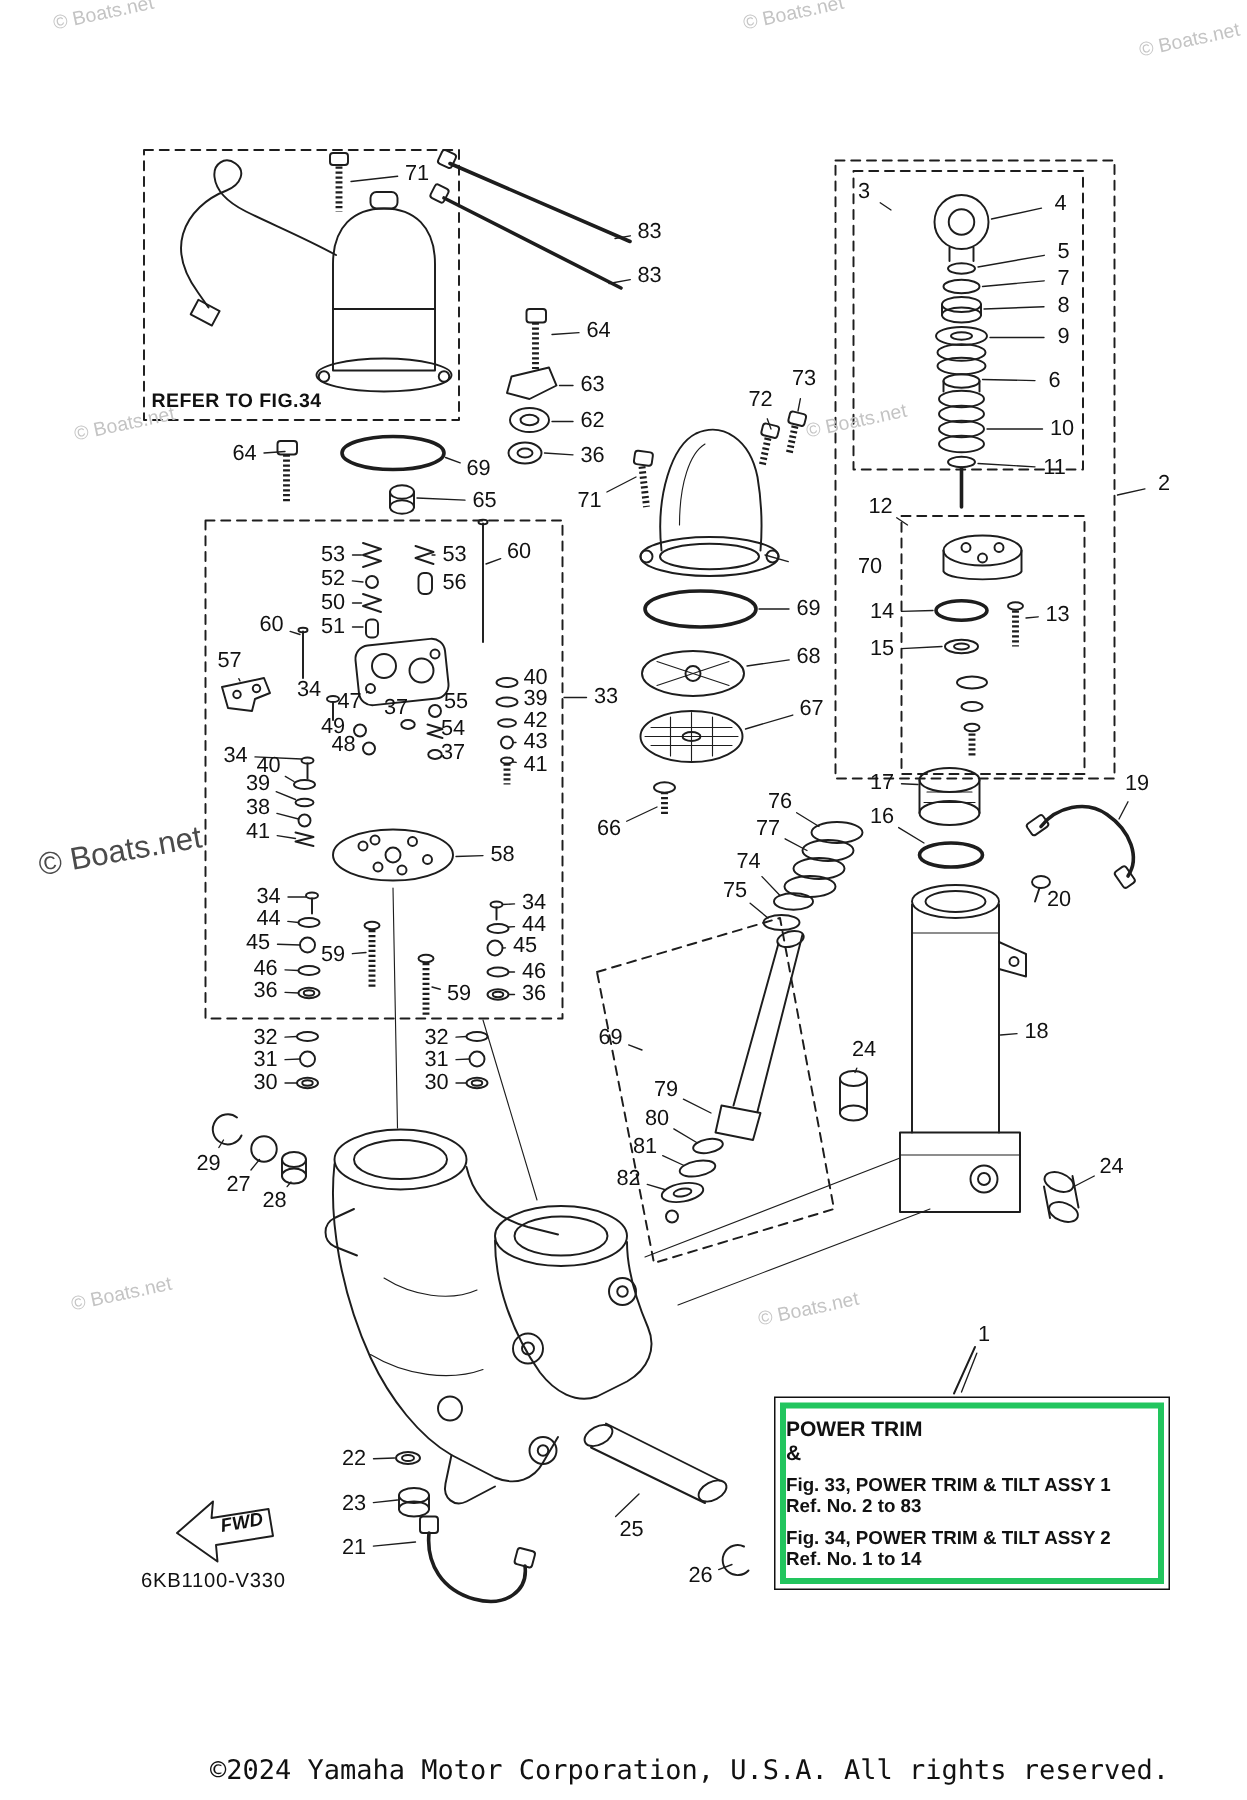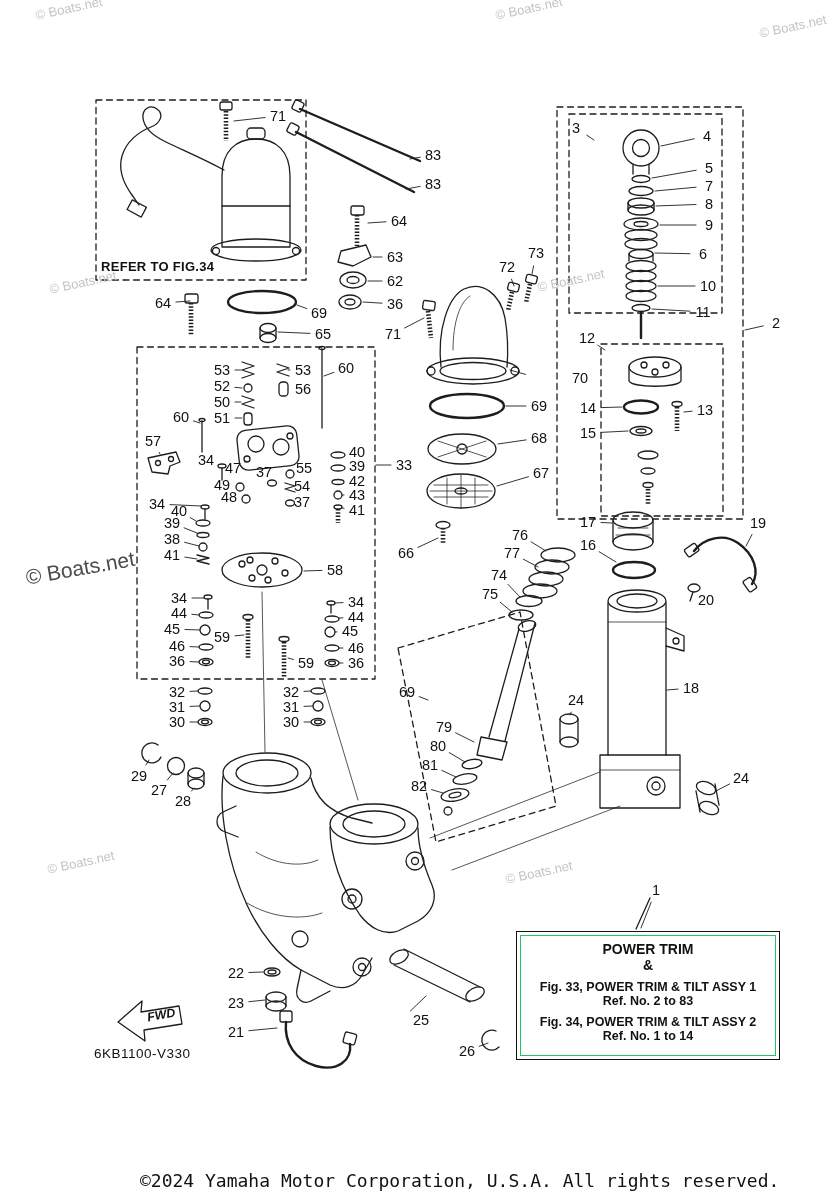--- a/index.html
+++ b/index.html
@@ -12,21 +12,21 @@
   .thk{stroke-width:2.4}
   .thin{stroke-width:0.75}
   .thread{stroke-width:4.6;stroke-dasharray:1.5 1.8;stroke-linecap:butt}
   .leader{stroke:#1d1d1d;stroke-width:0.9}
   .callout{position:absolute;transform:translate(-50%,-50%);font-size:14.5px;line-height:1;white-space:nowrap}
   .wm{position:absolute;color:#c4c4c4;white-space:nowrap;transform-origin:left top}
   .refer-note{position:absolute;left:101px;top:259px;font-size:13px;font-weight:bold;letter-spacing:.3px}
   .fwd{position:absolute;left:147px;top:1008px;font-size:12.5px;font-weight:bold;font-style:italic;transform:rotate(-10deg)}
   .code{position:absolute;left:94px;top:1046px;font-size:13.5px;letter-spacing:.5px}
   .info-box{position:absolute;left:516px;top:931px;width:264px;height:129px;border:1.6px solid #111;padding:3px;background:#fff}
-  .ib-inner{border:1px solid #22c55e;height:100%;text-align:center;padding-top:5px}
+  .ib-inner{border:4px solid #22c55e;height:100%;text-align:left;padding-top:5px}
   .ib-title{font-size:14px;font-weight:bold;line-height:16px}
   .ib-fig{font-size:12.5px;font-weight:bold;margin-top:7px}
   .ib-ref{font-size:12.5px;font-weight:bold}
   .copyright{position:absolute;left:140px;top:1170px;font-family:"DejaVu Sans Mono",monospace;font-size:18px}
 </style>
 </head>
 <body>
 
 <div class="page">
 

